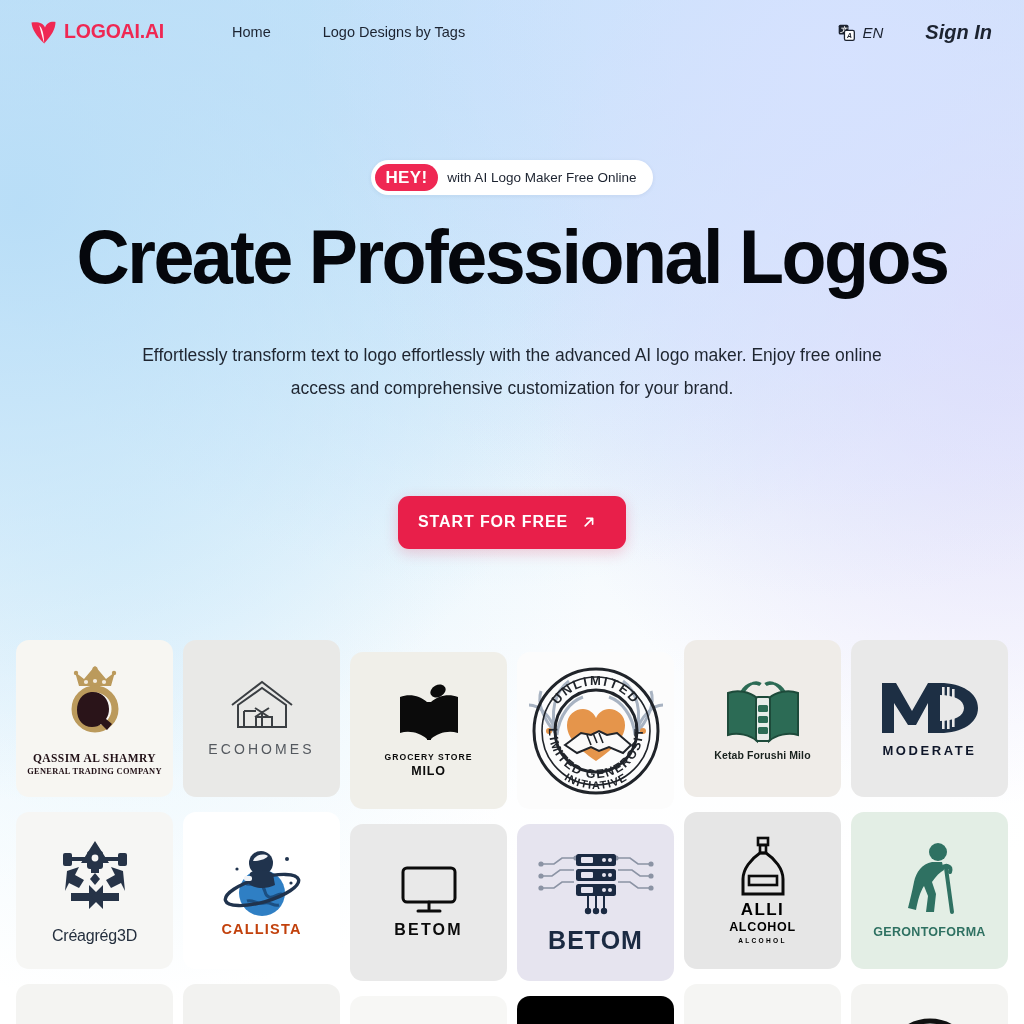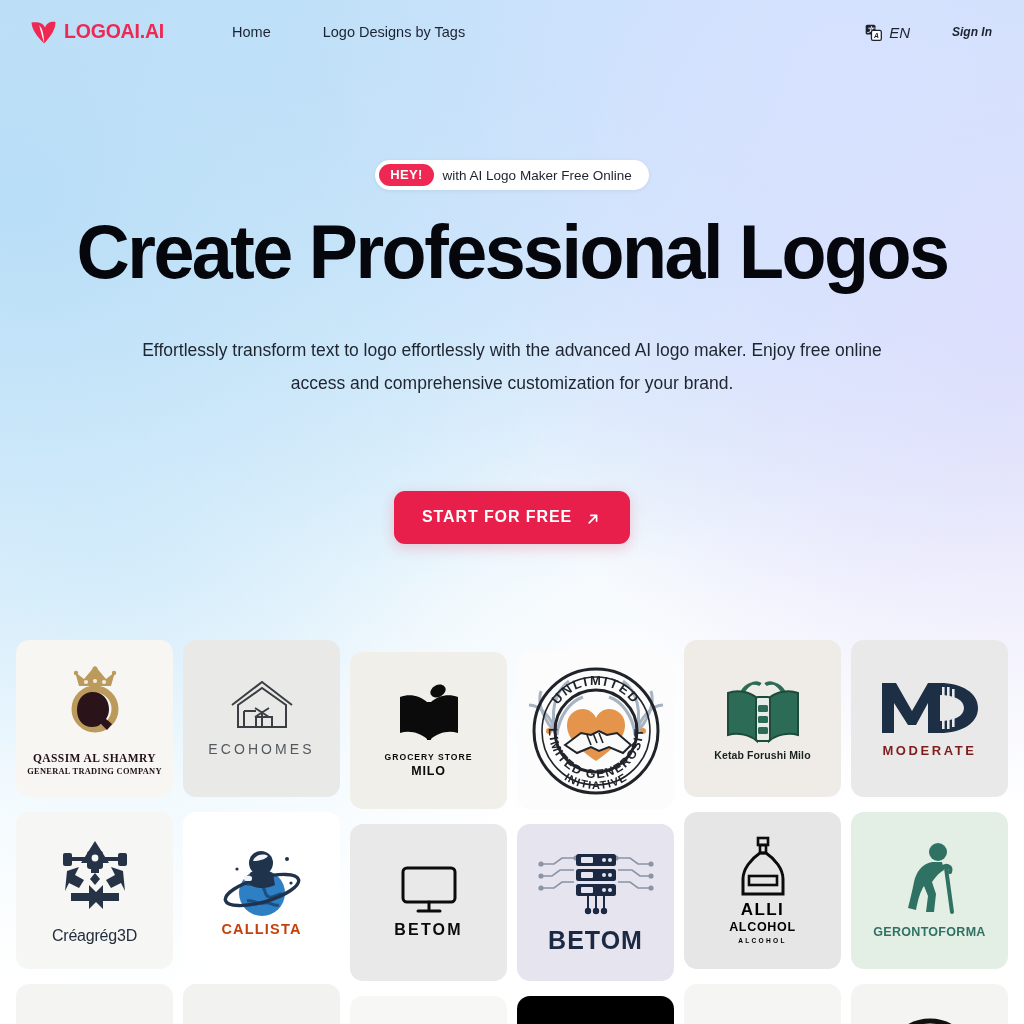--- a/index.html
+++ b/index.html
@@ -96,21 +96,21 @@
     align-items: center;
     gap: 7px;
     cursor: pointer;
   }
   #lang-label {
     font-size: 15px;
     color: #1c2330;
     font-weight: 500;
   }
   #signin-link {
-    font-size: 12px;
+    font-size: 20px;
     color: #1c2330;
     font-weight: 600;
     cursor: pointer;
   }
 
   
   #hero {
     text-align: center;
     padding-top: 96px;
   }
@@ -120,21 +120,21 @@
     align-items: center;
     gap: 9px;
     background: #ffffff;
     border-radius: 999px;
     padding: 4px 17px 4px 4px;
     box-shadow: 0 1px 4px rgba(30,50,90,0.08);
   }
   #badge-tag {
     background: #ef2853;
     color: #ffffff;
-    font-size: 13px;
+    font-size: 17px;
     font-weight: 800;
     letter-spacing: 0.3px;
     padding: 3px 11px;
     border-radius: 999px;
     line-height: 1.25;
   }
   #badge-text {
     font-size: 13.5px;
     color: #1c2330;
     font-weight: 500;
@@ -160,27 +160,27 @@
     font-weight: 400;
   }
 
   #cta-wrap {
     margin-top: 91px;
     display: flex;
     justify-content: center;
   }
   #cta-button {
     display: inline-flex;
-    align-items: flex-end;
+    align-items: center;
     gap: 14px;
     background: #e81f4a;
     color: #ffffff;
     border: none;
     border-radius: 11px;
-    padding: 17px 30px 18px 28px;
+    padding: 17px 30px 18px 20px;
     font-family: "Liberation Sans", sans-serif;
     font-size: 16px;
     font-weight: 800;
     letter-spacing: 0.9px;
     cursor: pointer;
     box-shadow: 0 4px 14px rgba(232,31,74,0.22);
   }
   #cta-arrow { display: block; }
 
   
@@ -236,21 +236,21 @@
   .cap-qassim .l2 { font-size:8.4px; letter-spacing:0.3px; margin-top:1px; }
 
   .cap-eco { font-size:14px; letter-spacing:3.1px; color:#54595f; font-weight:500; margin-top:4px; }
 
   .cap-grocery { color:#0b0b0b; margin-top:7px; font-weight:800; }
   .cap-grocery .l1 { font-size:8.6px; letter-spacing:1px; }
   .cap-grocery .l2 { font-size:12.5px; letter-spacing:0.8px; margin-top:2px; }
 
   .cap-ketab { font-size:10.5px; font-weight:700; color:#18211d; letter-spacing:0.1px; }
 
-  .cap-moderate { font-size:13px; letter-spacing:2.6px; font-weight:700; color:#7f1d1d; margin-top:6px; }
+  .cap-moderate { font-size:13px; letter-spacing:2.6px; font-weight:700; color:#0f172a; margin-top:6px; }
 
   .cap-crea { font-size:16px; font-weight:500; color:#242f3e; margin-top:8px; letter-spacing:-0.2px; }
 
   .cap-callista { font-size:14.5px; font-weight:800; color:#c2410c; letter-spacing:1.2px; margin-top:2px; }
 
   .cap-betom1 { font-size:16px; font-weight:800; letter-spacing:2.2px; color:#0b0b0b; margin-top:6px; }
   .cap-betom2 { font-size:25px; font-weight:800; letter-spacing:1px; color:#1b2a42; margin-top:6px; }
 
   .cap-alli { color:#000; margin-top:0; font-weight:900; }
   .cap-alli .l1 { font-size:17px; letter-spacing:1.4px; }

